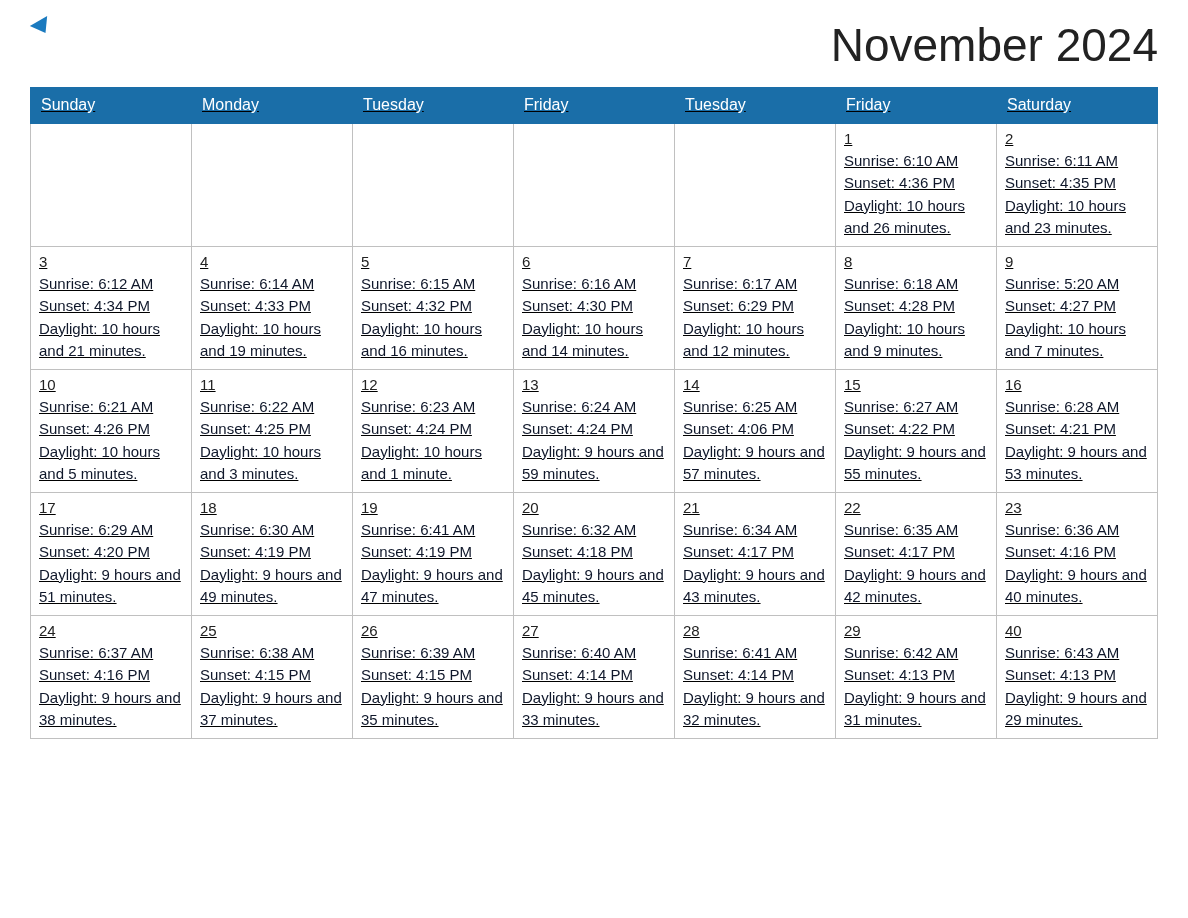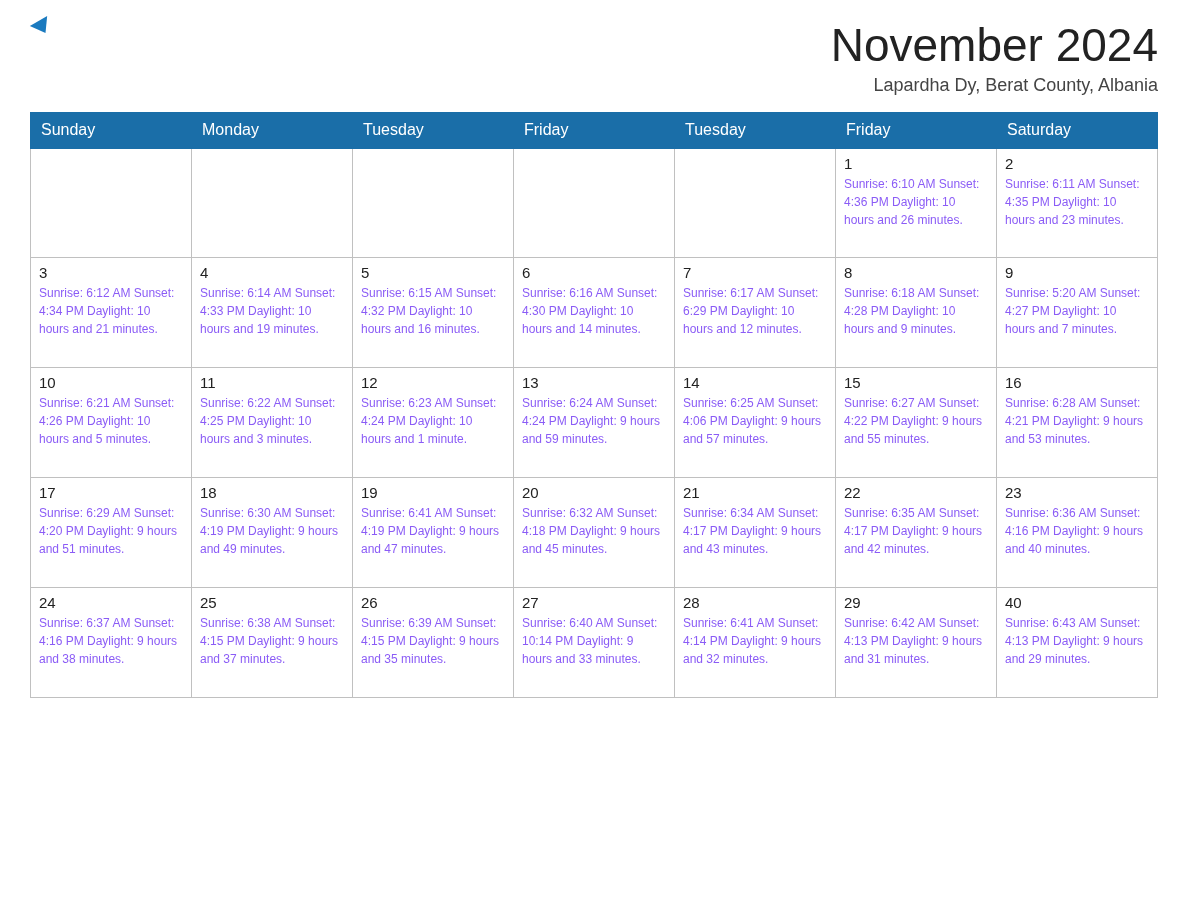--- a/index.html
+++ b/index.html
@@ -38,37 +38,38 @@
       width: 0;
       height: 0;
       border-left: 10px solid transparent;
       border-right: 10px solid transparent;
       border-top: 14px solid #1a7abf;
       display: inline-block;
       margin-left: 2px;
       transform: rotate(-30deg);
     }
     .title-area {
-      text-align: right;
+      text-align: center;
     }
     .main-title {
       font-size: 46px;
       font-weight: 400;
       color: #222;
       line-height: 1.1;
     }
     .subtitle {
       font-size: 18px;
       color: #444;
       margin-top: 4px;
     }
     .calendar-table {
       width: 100%;
       border-collapse: collapse;
       table-layout: fixed;
+      text-decoration: underline;
     }
     .calendar-table thead tr th {
       background-color: #1a6ea8;
       color: #fff;
       font-size: 16px;
       font-weight: normal;
       padding: 8px 10px;
       text-align: left;
       border: 1px solid #1a6ea8;
     }
@@ -87,39 +88,38 @@
     .calendar-table tbody tr td.empty {
       background: #fff;
     }
     .day-number {
       font-size: 15px;
       font-weight: normal;
       color: #222;
       margin-bottom: 3px;
     }
     .day-info {
-      font-size: 12px;
-      color: #8b5cf6;
+      font-size: 15px;
+      color: #0f172a;
       line-height: 1.5;
     }
   </style>
 </head>
 <body>
 
 <div class="header-area">
   <div class="logo">
     <span class="logo-general"></span>
     <span class="logo-blue">
       <span></span>
       <span class="logo-triangle"></span>
     </span>
   </div>
   <div class="title-area">
     <div class="main-title">November 2024</div>
-    <div class="subtitle">Lapardha Dy, Berat County, Albania</div>
   </div>
 </div>
 
 <table class="calendar-table">
   <thead>
     <tr>
     <th>Sunday</th>
         <th>Monday</th>
         <th>Tuesday</th>
         <th>Friday</th>
@@ -295,21 +295,21 @@
         </td>
         <td>
           <div class="day-number">26</div>
           <div class="day-info">Sunrise: 6:39 AM
 Sunset: 4:15 PM
 Daylight: 9 hours and 35 minutes.</div>
         </td>
         <td>
           <div class="day-number">27</div>
           <div class="day-info">Sunrise: 6:40 AM
-Sunset: 10:14 PM
+Sunset: 4:14 PM
 Daylight: 9 hours and 33 minutes.</div>
         </td>
         <td>
           <div class="day-number">28</div>
           <div class="day-info">Sunrise: 6:41 AM
 Sunset: 4:14 PM
 Daylight: 9 hours and 32 minutes.</div>
         </td>
         <td>
           <div class="day-number">29</div>

